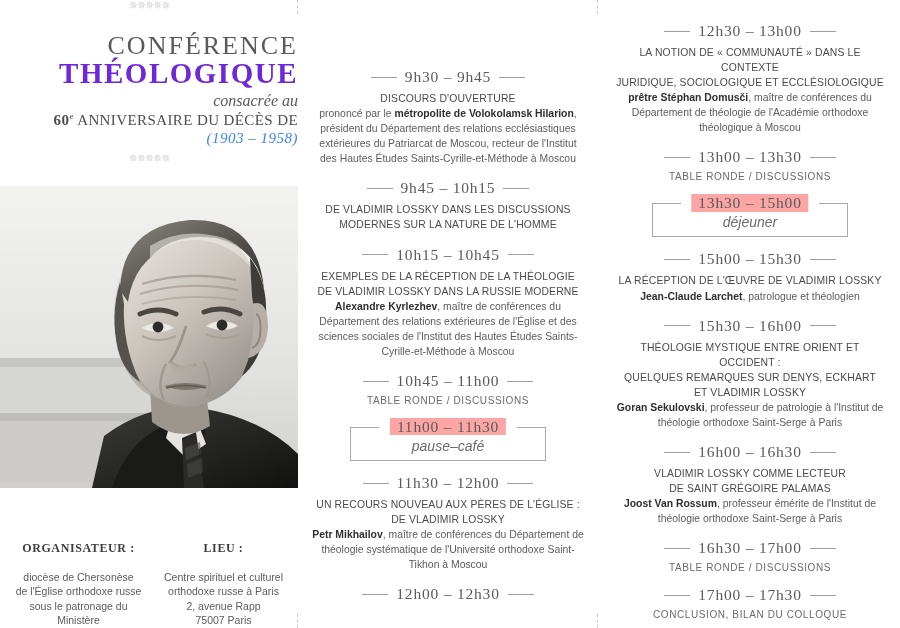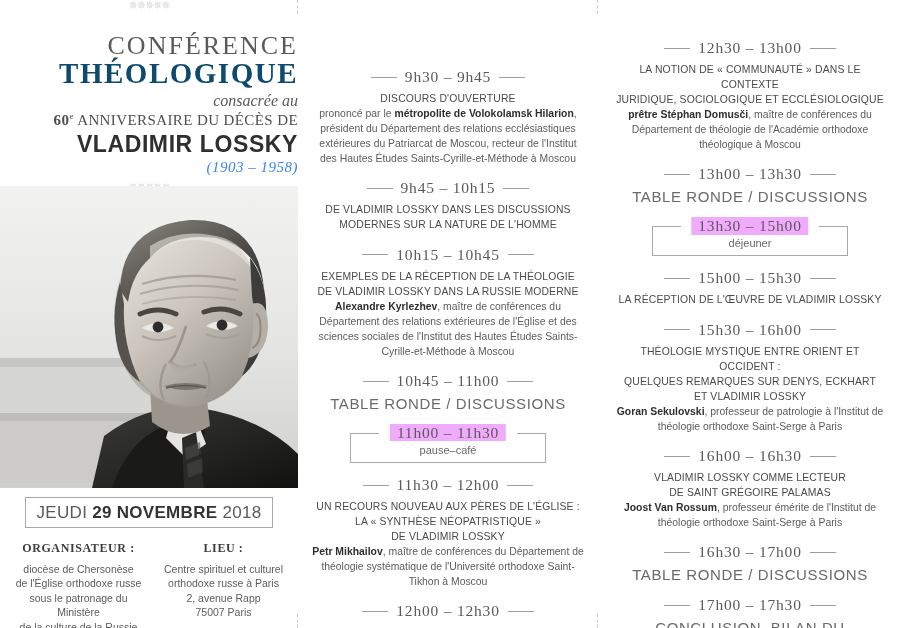--- a/index.html
+++ b/index.html
@@ -32,21 +32,21 @@
 
   
   .col {
     position: absolute;
     top: 0;
     height: 628px;
     box-sizing: border-box;
   }
   .col-left   { left: 0;   width: 298px; }
   .col-mid    { left: 300px; width: 296px; padding: 22px 12px 0 12px; margin-top: 33px; }
-  .col-right  { left: 600px; width: 300px; padding: 26px 12px 0 12px; }
+  .col-right  { left: 600px; width: 300px; padding: 9px 12px 0 12px; }
 
   
   .ornament {
     text-align: center;
     color: #d8d8d8;
     font-size: 11px;
     letter-spacing: -1px;
     line-height: 1;
     font-family: "DejaVu Sans", sans-serif;
     height: 14px;
@@ -60,21 +60,21 @@
     font-size: 26px;
     letter-spacing: 2px;
     color: #5a5a5a;
     line-height: 1.05;
   }
   .t-theologique {
     font-family: "Liberation Serif", serif;
     font-size: 29px;
     font-weight: bold;
     letter-spacing: 1.5px;
-    color: #0c4a6e;
+    color: #6d28d9;
     line-height: 1.05;
     margin-top: -1px;
   }
   .t-consacree {
     font-family: "Liberation Serif", serif;
     font-style: italic;
     font-size: 16px;
     color: #5a5a5a;
     margin-top: 3px;
     line-height: 1.1;
@@ -144,21 +144,21 @@
     width: 290px;
     display: flex;
   }
   .info-col { flex: 1; text-align: center; padding: 0 4px; }
   .info-head {
     font-family: "Liberation Serif", serif;
     font-weight: bold;
     font-size: 12px;
     letter-spacing: 0.6px;
     color: #3d3d3d;
-    margin-bottom: 6px;
+    margin-bottom: 14px;
   }
   .info-body {
     font-size: 10.5px;
     line-height: 1.38;
     color: #5c5c5c;
   }
 
   
   .time-head {
     text-align: center;
@@ -216,38 +216,39 @@
   }
   .break-box .bb-border::before { left: 0; }
   .break-box .bb-border::after  { right: 0; }
   .break-box .bb-time {
     position: relative;
     text-align: center;
     font-family: "Liberation Serif", serif;
     font-size: 15.5px;
     color: #5a5a5a;
     letter-spacing: 0.8px;
-    background: #f0abfc;
+    background: #fca5a5;
     display: inline-block;
     padding: 0 7px;
     left: 50%;
     transform: translateX(-50%);
     line-height: 1.1;
   }
   .break-box .bb-label {
     position: relative;
     text-align: center;
-    font-size: 11px;
+    font-size: 14px;
     color: #6a6a6a;
     margin-top: 2px;
+    font-style: italic;
   }
 
   .round-table {
     text-align: center;
-    font-size: 15px;
+    font-size: 10px;
     color: #6a6a6a;
     letter-spacing: 0.6px;
   }
 </style>
 </head>
 <body>
 
 <div class="poster">
 
   <div class="crop-mark crop-tl"></div>
@@ -257,21 +258,20 @@
 
   <div class="col col-left">
 
     <div class="ornament">✵✵✵✵✵</div>
 
     <div class="title-block">
       <div class="t-conference">CONFÉRENCE</div>
       <div class="t-theologique">THÉOLOGIQUE</div>
       <div class="t-consacree">consacrée au</div>
       <div class="t-anniv"><b>60</b><sup>e</sup><span> ANNIVERSAIRE DU DÉCÈS DE</span></div>
-      <div class="t-name">VLADIMIR LOSSKY</div>
       <div class="t-years">(1903 – 1958)</div>
     </div>
 
     <div class="ornament" style="margin-top:6px">✵✵✵✵✵</div>
 
     <div class="photo">
       <svg width="298" height="302" viewBox="0 0 298 302">
         <defs>
           <linearGradient id="wall" x1="0" y1="0" x2="0" y2="1">
             <stop offset="0%" stop-color="#f2f2f0"></stop>
@@ -347,23 +347,20 @@
         <path d="M166 178 Q156 198 164 214" fill="none" stroke="#9b948c" stroke-width="2.4" opacity="0.85"></path>
         <path d="M204 176 Q214 196 206 212" fill="none" stroke="#9b948c" stroke-width="2.2" opacity="0.7"></path>
 
         <path d="M164 200 Q186 194 208 200 Q186 208 164 200 Z" fill="#7d766f"></path>
         <path d="M166 202 Q186 197 206 202" fill="none" stroke="#5f5952" stroke-width="1.6"></path>
 
         <path d="M164 216 Q186 226 208 214" fill="none" stroke="#a49d95" stroke-width="2" opacity="0.7"></path>
       </svg>
     </div>
 
-    <div class="date-box">
-      <div class="date-text"><span>JEUDI </span><b>29 NOVEMBRE</b><span> 2018</span></div>
-    </div>
 
     <div class="info-row">
       <div class="info-col">
         <div class="info-head">ORGANISATEUR :</div>
         <div class="info-body">
           <div>diocèse de Chersonèse</div>
           <div>de l'Église orthodoxe russe</div>
           <div>sous le patronage du Ministère</div>
           <div>de la culture de la Russie</div>
         </div>
@@ -396,41 +393,41 @@
         <div class="topic">EXEMPLES DE LA RÉCEPTION DE LA THÉOLOGIE</div>
         <div class="topic">DE VLADIMIR LOSSKY DANS LA RUSSIE MODERNE</div>
         <div><span class="speaker">Alexandre Kyrlezhev</span><span>, maître de conférences du Département des relations extérieures de l'Église et des sciences sociales de l'Institut des Hautes Études Saints-Cyrille-et-Méthode à Moscou</span></div>
       </div>
       <div class="time-head">10h45 – 11h00</div>
       <div class="round-table">TABLE RONDE / DISCUSSIONS</div>
       <div class="break-box"><div class="bb-border"></div><div class="bb-time">11h00 – 11h30</div><div class="bb-label">pause–café</div></div>
       <div class="time-head">11h30 – 12h00</div>
       <div class="entry">
         <div class="topic">UN RECOURS NOUVEAU AUX PÈRES DE L'ÉGLISE :</div>
-        <div class="topic">LA « SYNTHÈSE NÉOPATRISTIQUE »</div>
         <div class="topic">DE VLADIMIR LOSSKY</div>
         <div><span class="speaker">Petr Mikhailov</span><span>, maître de conférences du Département de théologie systématique de l'Université orthodoxe Saint-Tikhon à Moscou</span></div>
       </div>
       <div class="time-head">12h00 – 12h30</div>
     </div>
 
   <div class="col col-right" id="right-column">
     <div id="right-schedule">
         <div class="time-head">12h30 – 13h00</div>
         <div class="entry">
           <div class="topic">LA NOTION DE « COMMUNAUTÉ » DANS LE CONTEXTE</div>
           <div class="topic">JURIDIQUE, SOCIOLOGIQUE ET ECCLÉSIOLOGIQUE</div>
           <div><span class="speaker">prêtre Stéphan Domusči</span><span>, maître de conférences du Département de théologie de l'Académie orthodoxe théologique à Moscou</span></div>
         </div>
         <div class="time-head">13h00 – 13h30</div>
         <div class="round-table">TABLE RONDE / DISCUSSIONS</div>
         <div class="break-box"><div class="bb-border"></div><div class="bb-time">13h30 – 15h00</div><div class="bb-label">déjeuner</div></div>
         <div class="time-head">15h00 – 15h30</div>
         <div class="entry">
           <div class="topic">LA RÉCEPTION DE L'ŒUVRE DE VLADIMIR LOSSKY</div>
+          <div><span class="speaker">Jean-Claude Larchet</span><span>, patrologue et théologien</span></div>
         </div>
         <div class="time-head">15h30 – 16h00</div>
         <div class="entry">
           <div class="topic">THÉOLOGIE MYSTIQUE ENTRE ORIENT ET OCCIDENT :</div>
           <div class="topic">QUELQUES REMARQUES SUR DENYS, ECKHART</div>
           <div class="topic">ET VLADIMIR LOSSKY</div>
           <div><span class="speaker">Goran Sekulovski</span><span>, professeur de patrologie à l'Institut de théologie orthodoxe Saint-Serge à Paris</span></div>
         </div>
         <div class="time-head">16h00 – 16h30</div>
         <div class="entry">

